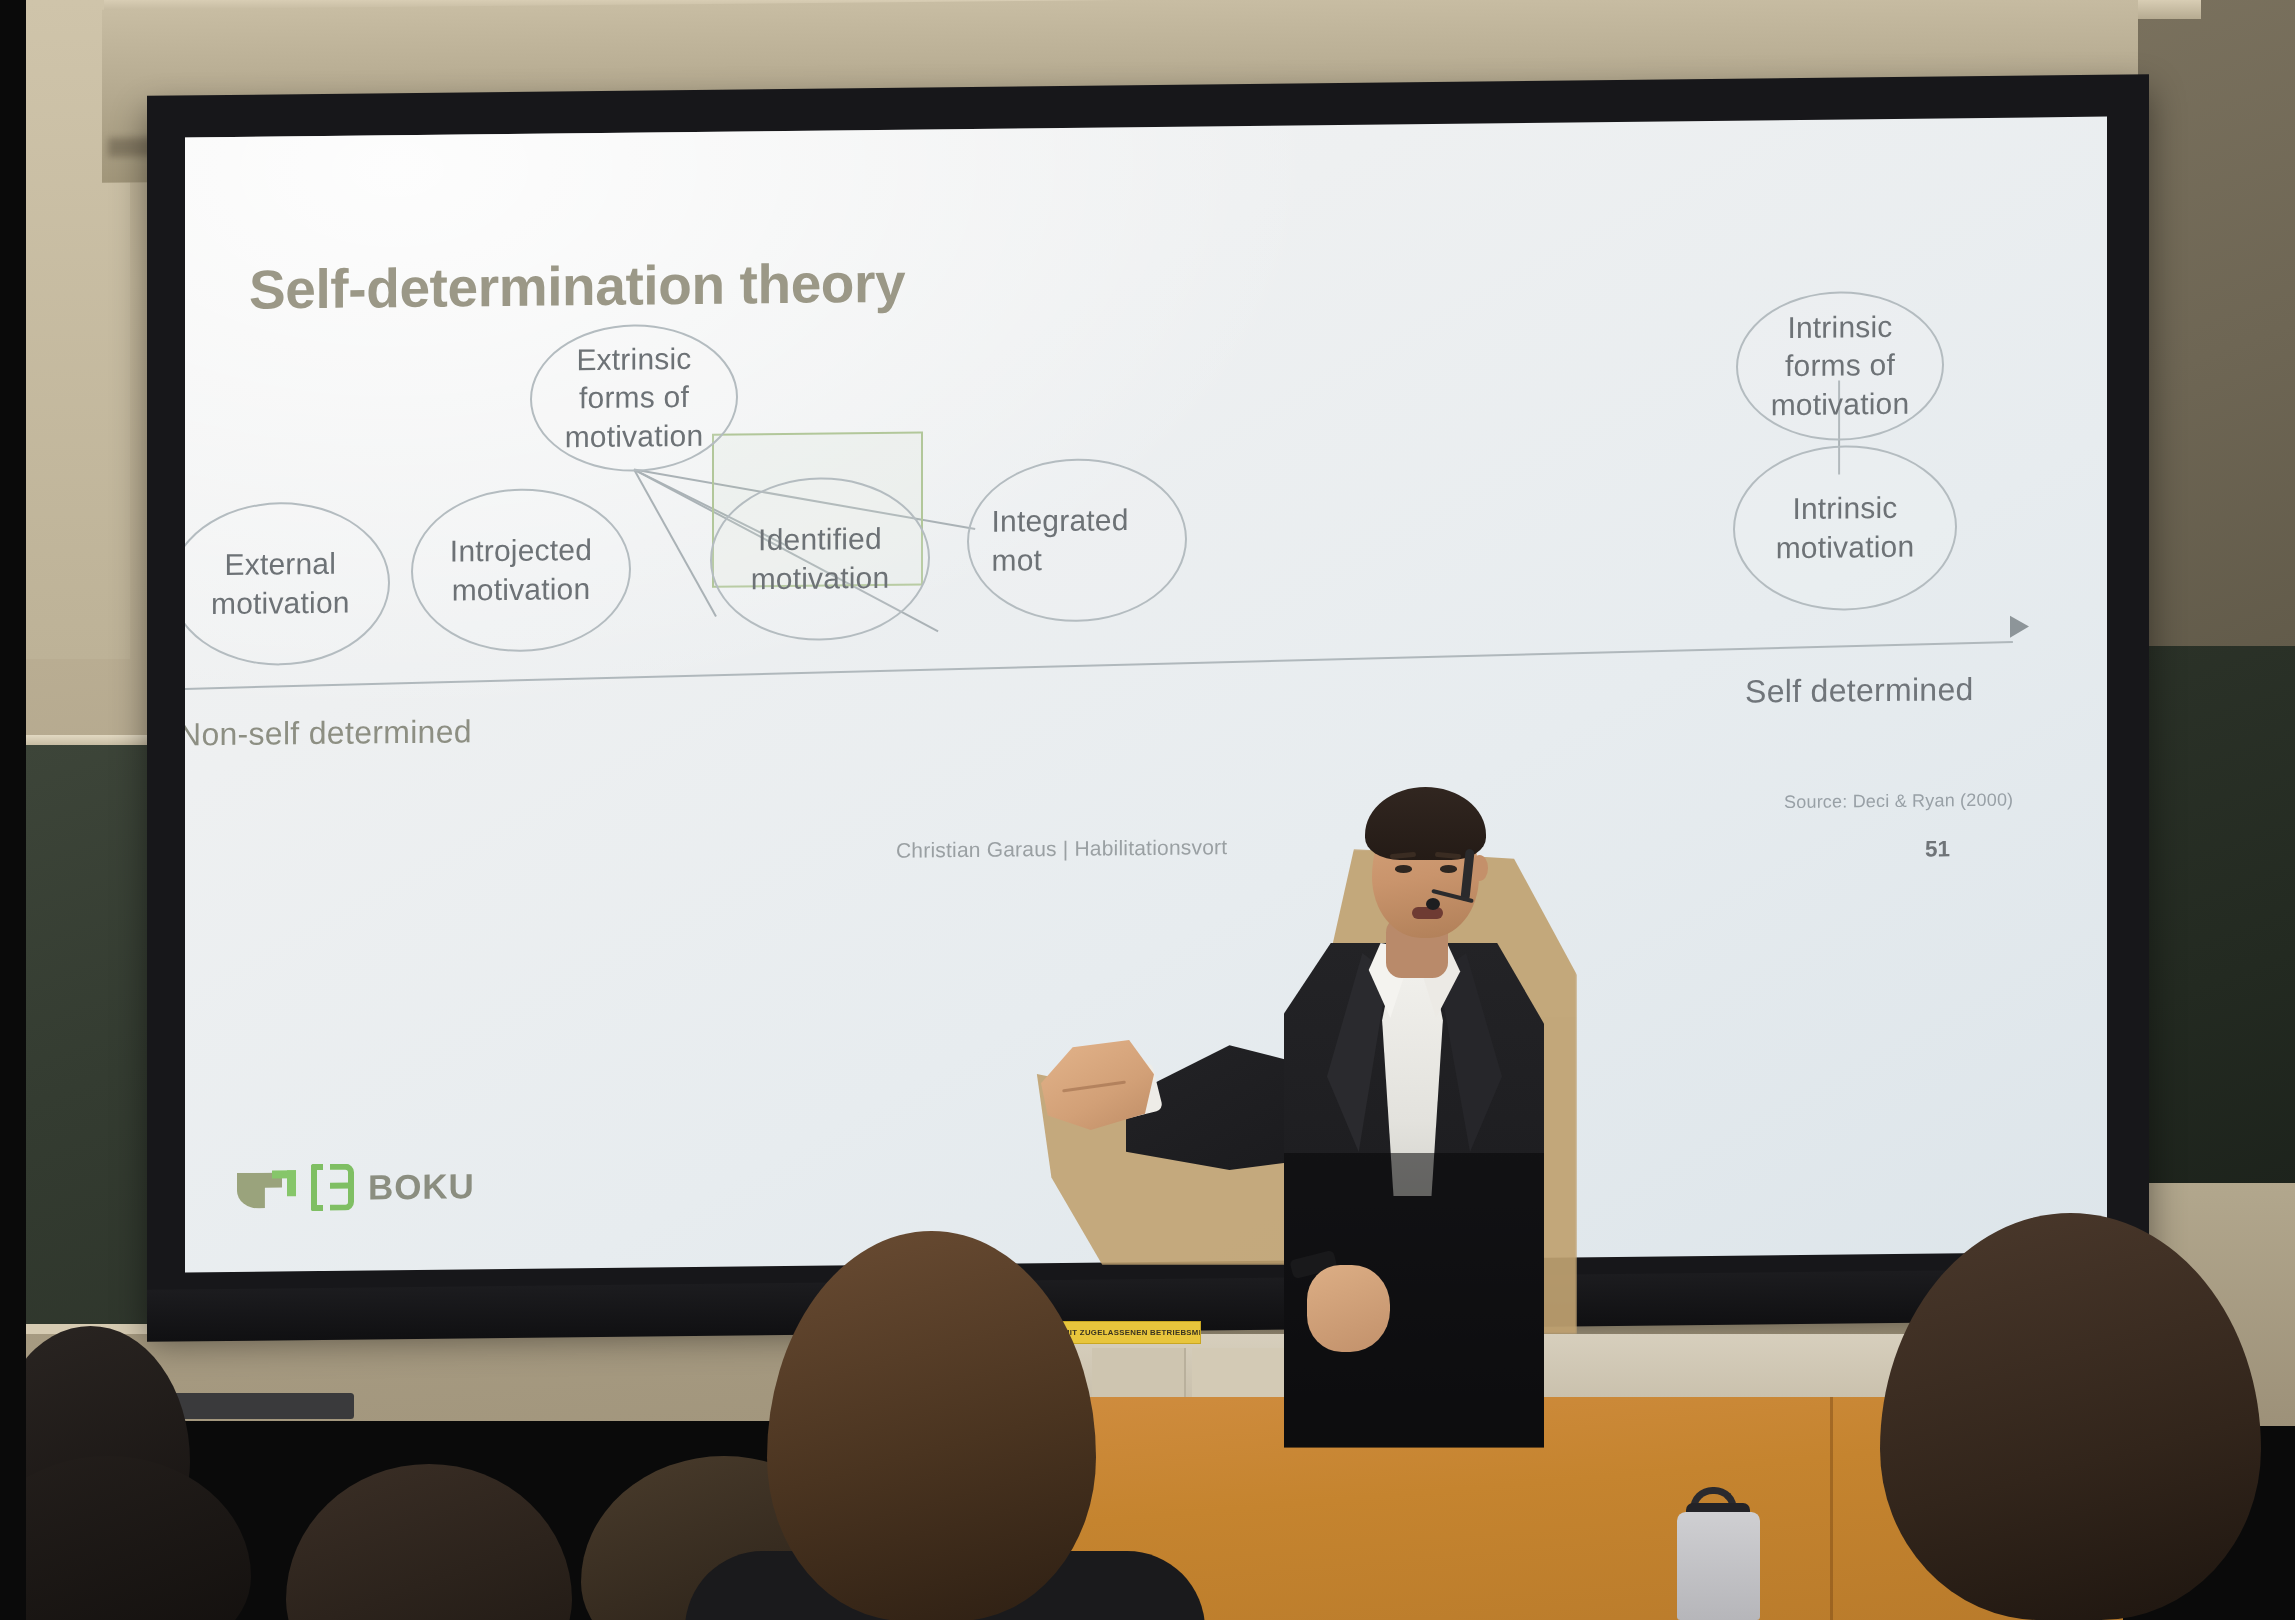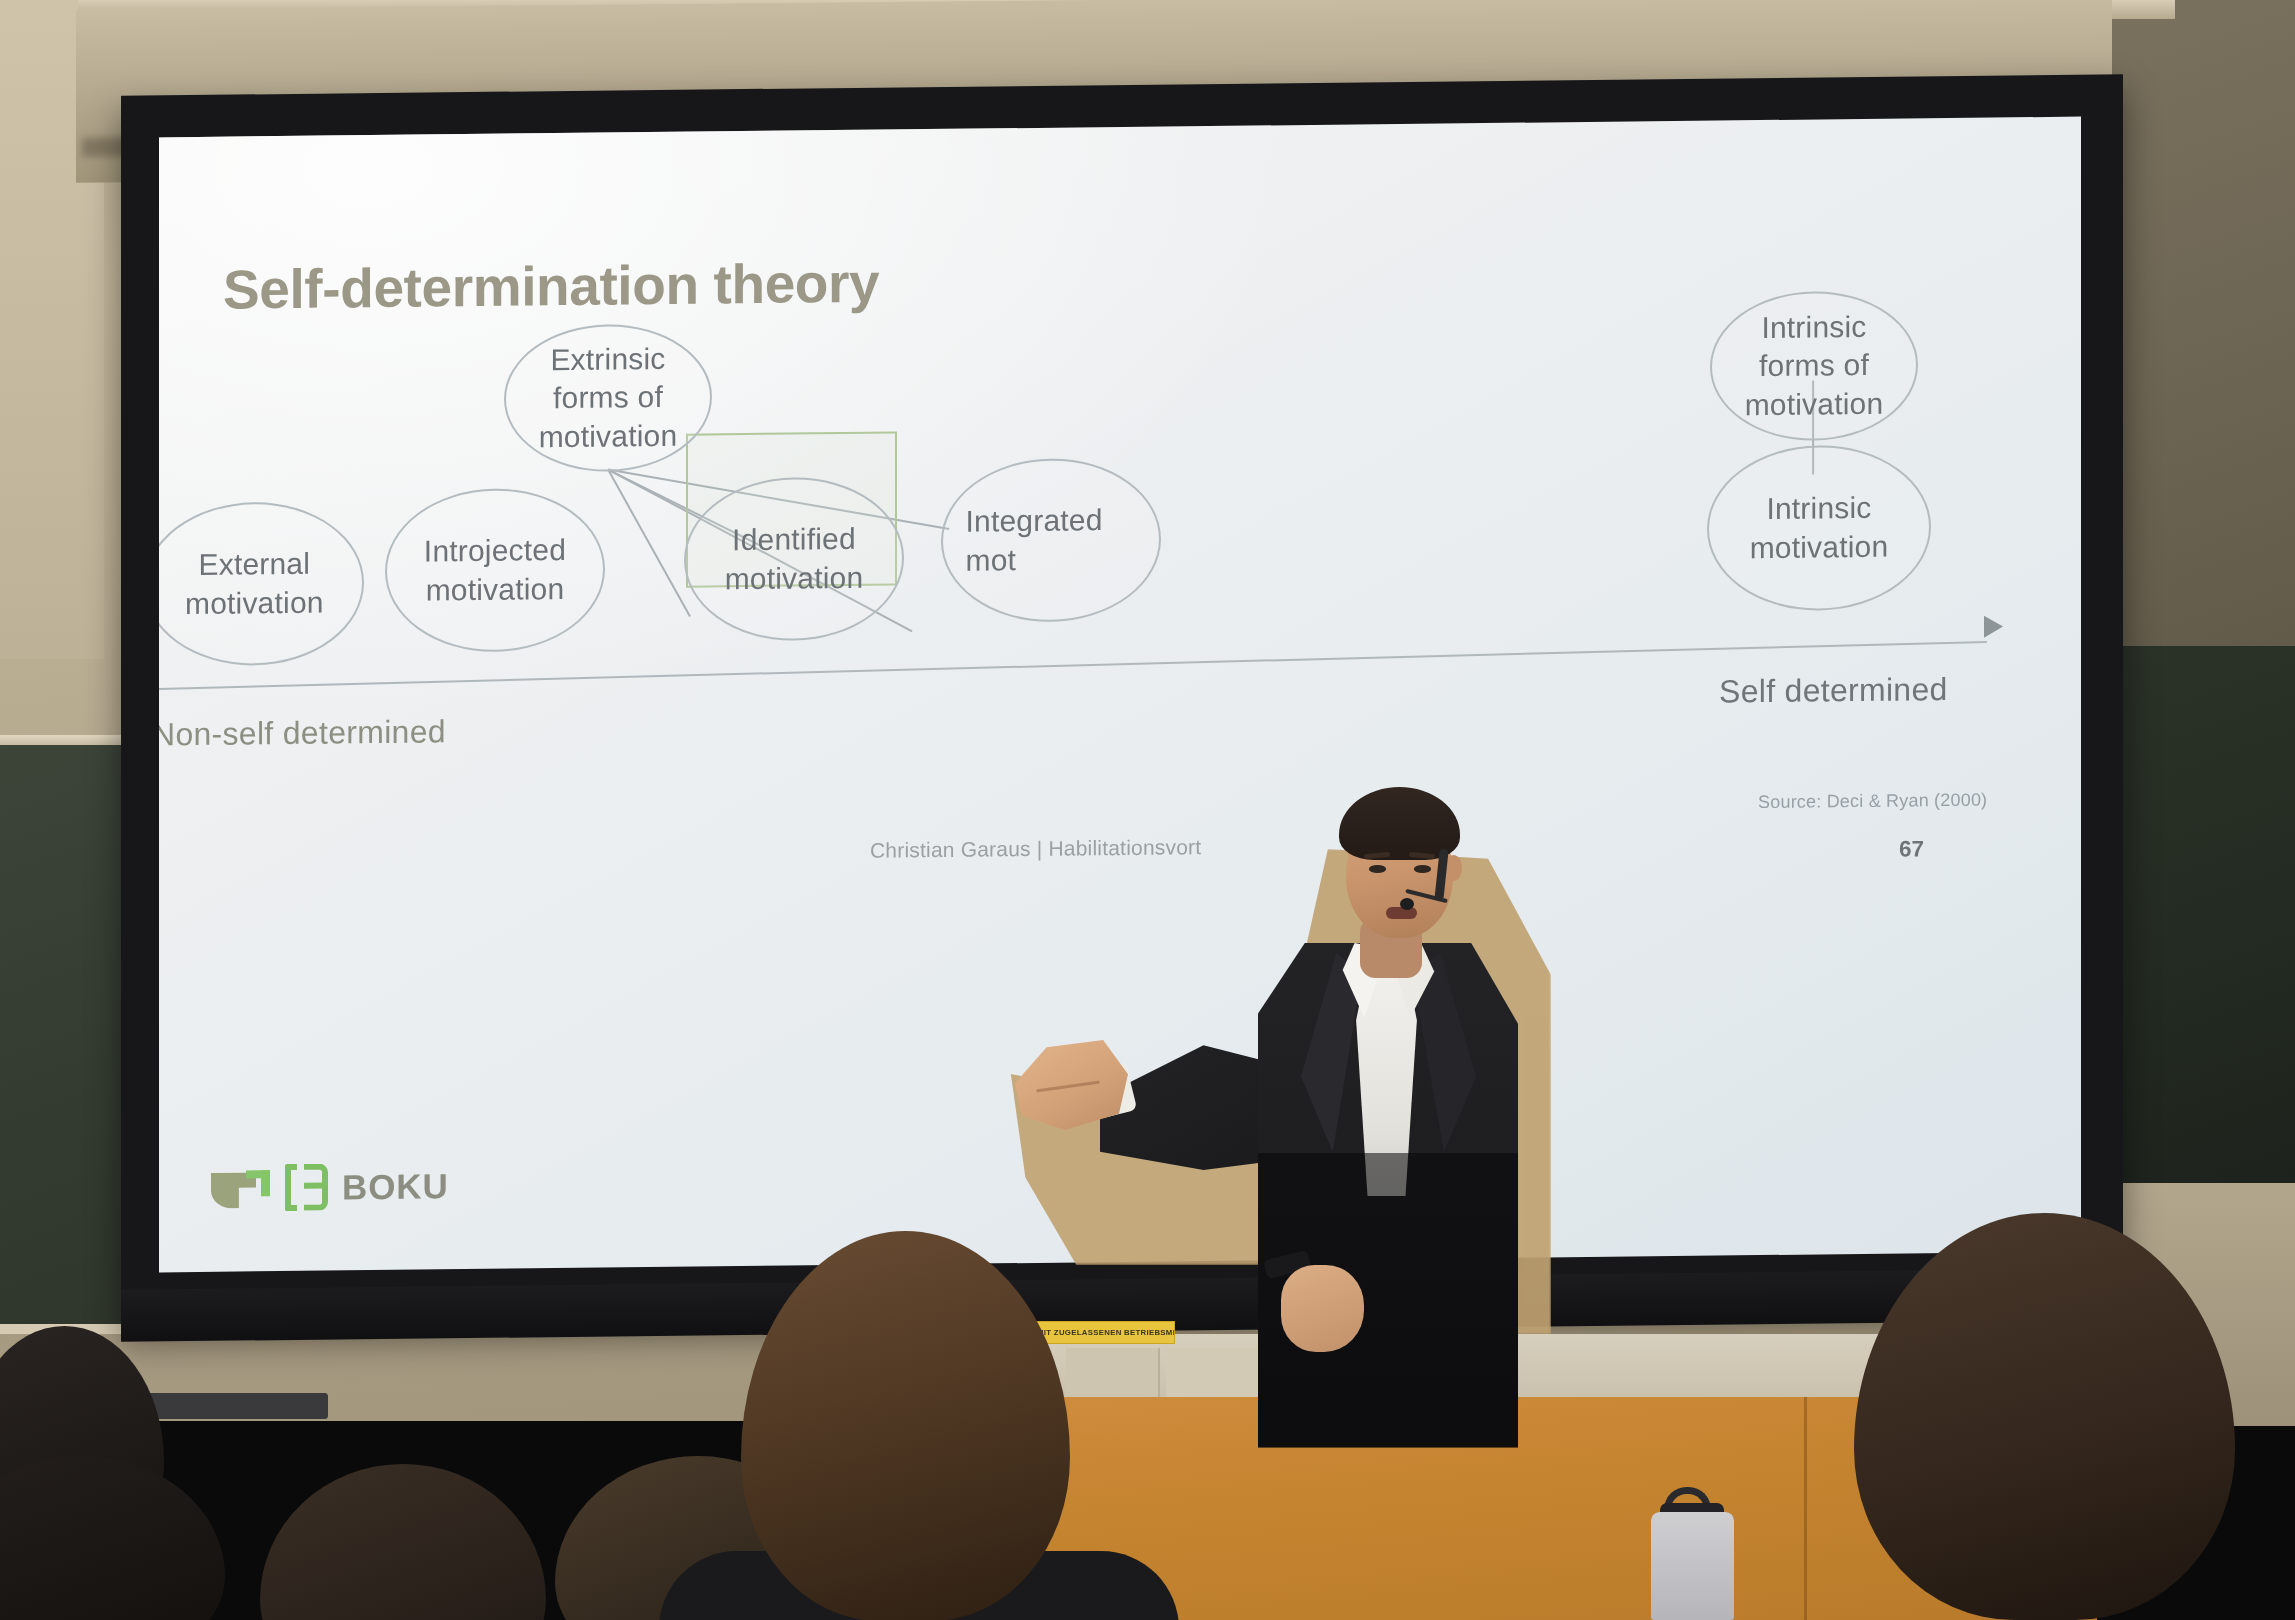--- a/index.html
+++ b/index.html
@@ -4,21 +4,21 @@
 <style>
   * { box-sizing: border-box; margin: 0; padding: 0; }
   html, body {
     width: 2295px; height: 1620px;
     overflow: hidden;
     font-family: "Liberation Sans", sans-serif;
     background: #0a0a0a;
   }
 
   
-  #room { position: absolute; inset: 0; overflow: hidden; }
+  #room { position: absolute; inset: 0; overflow: hidden; margin-left: 26px; }
 
   .wall-main {
     position: absolute; left: 0; top: 0; width: 100%; height: 1421px;
     background: linear-gradient(175deg, #b9ae93 0%, #c4b89c 18%, #b2a68c 55%, #9f937a 100%);
   }
   .wall-upper-right {
     position: absolute; left: 1781px; top: 0; width: 515px; height: 646px;
     background: linear-gradient(160deg, #7d7460 0%, #6e6654 60%, #625b4a 100%);
   }
   .wall-upper-left {
@@ -473,21 +473,21 @@
         </div>
       </div>
 
       <div class="axis-line" style="left:-8.7px; top:537px; width:1837px; transform: rotate(-0.85deg);"></div>
       <div class="axis-arrow" style="left:1825px; top:498px;"></div>
 
       <div class="axis-label" style="left:-7px; top:579px;">Non-self determined</div>
       <div class="axis-label right" style="left:1560px; top:553px;">Self determined</div>
 
       <div class="source-note" style="left:1599px; top:672px;">Source: Deci &amp; Ryan (2000)</div>
-      <div class="slide-number" style="left:1740px; top:718px;">67</div>
+      <div class="slide-number" style="left:1740px; top:718px;">51</div>
 
       <div class="footer-text" style="left:711px; top:709px;">Christian Garaus | Habilitationsvort</div>
 
       <div class="logo-wrap">
         <div class="logo-mark">
           <div class="logo-bowl"></div>
           <div class="logo-tick"></div>
           <div class="logo-tick2"></div>
         </div>
         <div class="logo-bracket">

